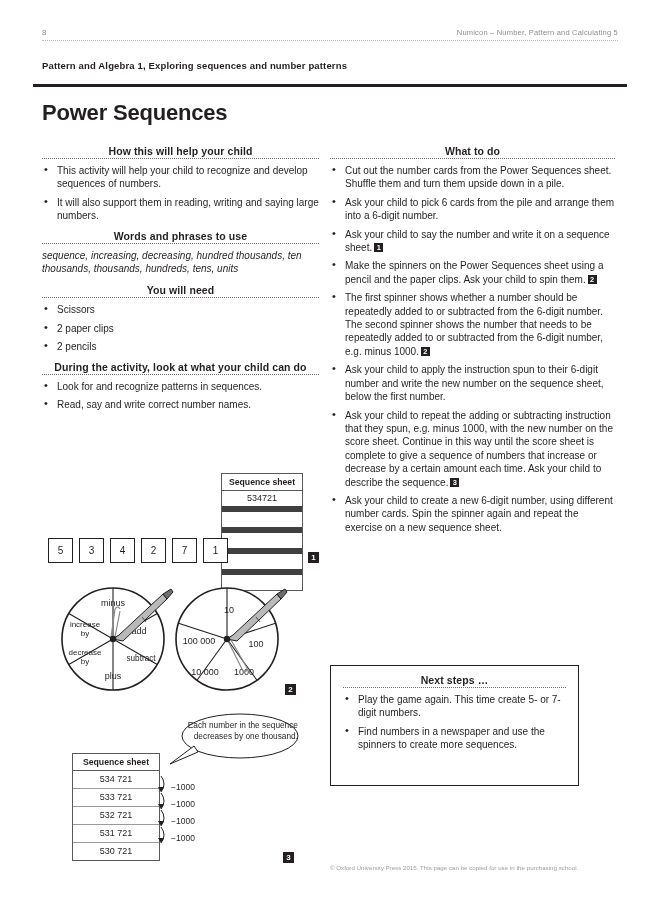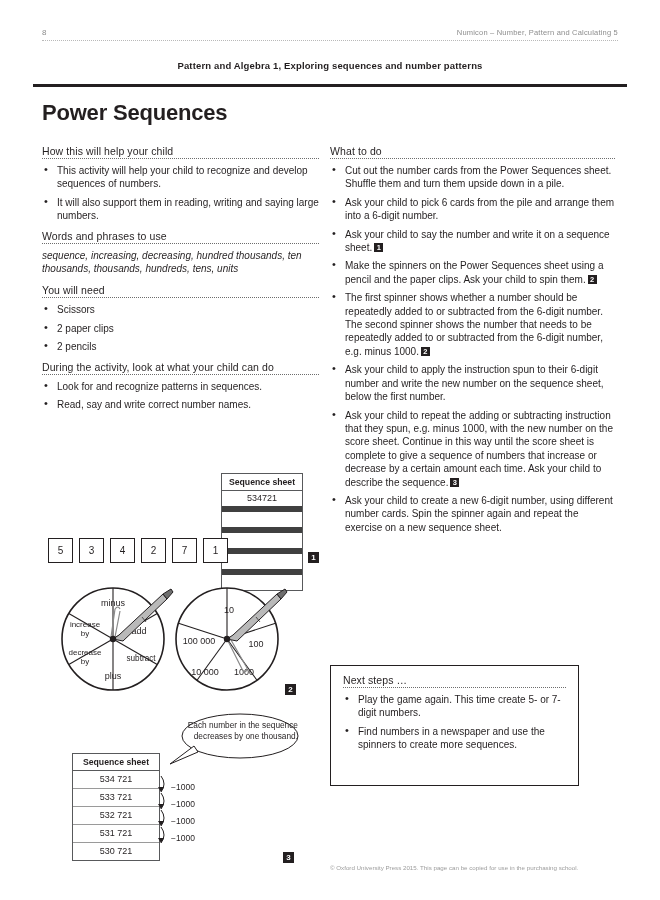--- a/index.html
+++ b/index.html
@@ -43,21 +43,20 @@
 
   
   .strand {
     position: absolute;
     left: 42px; top: 60px;
     width: 576px;
     font-size: 9.5px;
     font-weight: bold;
     letter-spacing: .15px;
     color: #231f20;
-    text-align: center;
   }
   .rule-thick {
     position: absolute;
     left: 33px; top: 84px;
     width: 594px;
     height: 2.6px;
     background: #231f20;
   }
 
   
@@ -78,23 +77,24 @@
   }
   .col-right {
     position: absolute;
     left: 330px; top: 145px;
     width: 285px;
   }
 
   h3.sect {
     margin: 0 0 1px 0;
     font-size: 10.5px;
-    font-weight: normal;
+    font-weight: bold;
     letter-spacing: .1px;
     color: #231f20;
+    text-align: center;
   }
   .sect-wrap { margin-bottom: 7px; }
   .dotline {
     height: 0;
     border-bottom: 1.4px dotted #6d6d6d;
     margin: 1px 0 5px 0;
   }
 
   ul.bul {
     margin: 0;

